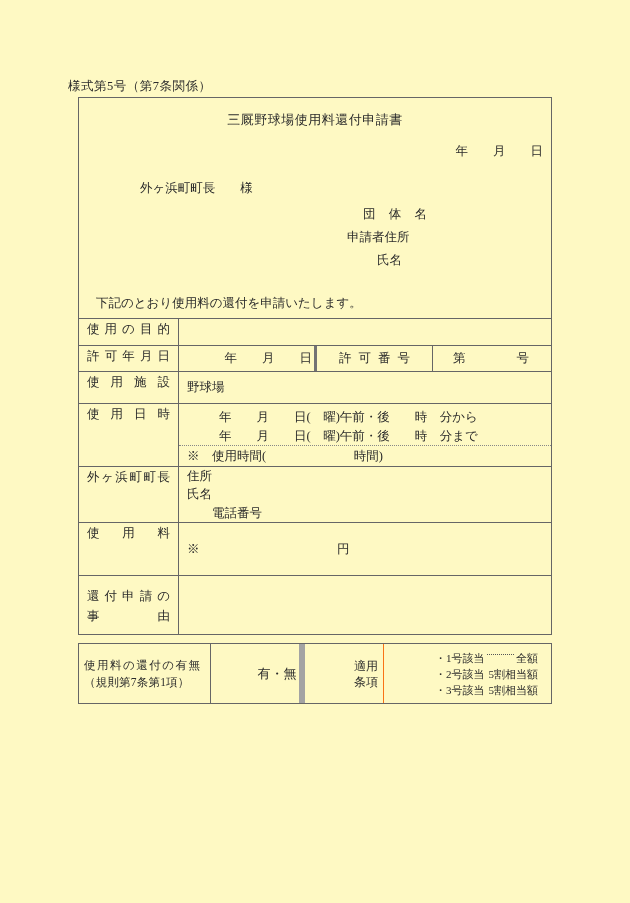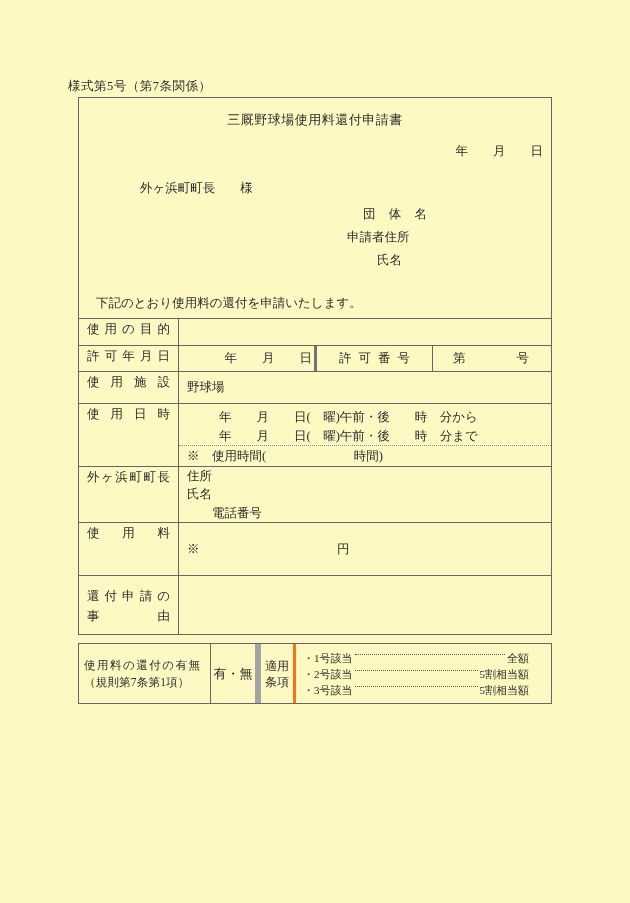--- a/index.html
+++ b/index.html
@@ -150,20 +150,21 @@
   
   .refund-table {
     position: absolute;
     left: 78px;
     top: 643px;
     width: 474px;
     height: 61px;
     border: 1px solid #666;
     display: flex;
     align-items: stretch;
+    gap: 44px;
   }
   .rc1 {
     width: 132px;
     border-right: 1px solid #666;
     display: flex;
     flex-direction: column;
     justify-content: center;
     padding: 0 5px;
     font-size: 11.5px;
     line-height: 17px;
@@ -175,21 +176,21 @@
     width: 50px;
     border-right: 6px solid #a3a3a3;
     display: flex;
     align-items: center;
     justify-content: center;
     font-size: 13px;
     flex-shrink: 0;
   }
   .rc3 {
     width: 35px;
-    border-right: 3px solid #f97316;
+    border-right: 1px solid #f97316;
     display: flex;
     flex-direction: column;
     align-items: center;
     justify-content: center;
     font-size: 12px;
     line-height: 16px;
     flex-shrink: 0;
   }
   .rc4 {
     flex: 1;

